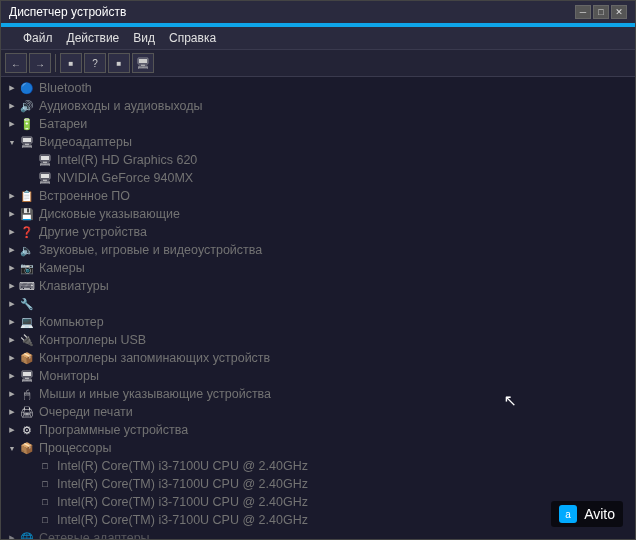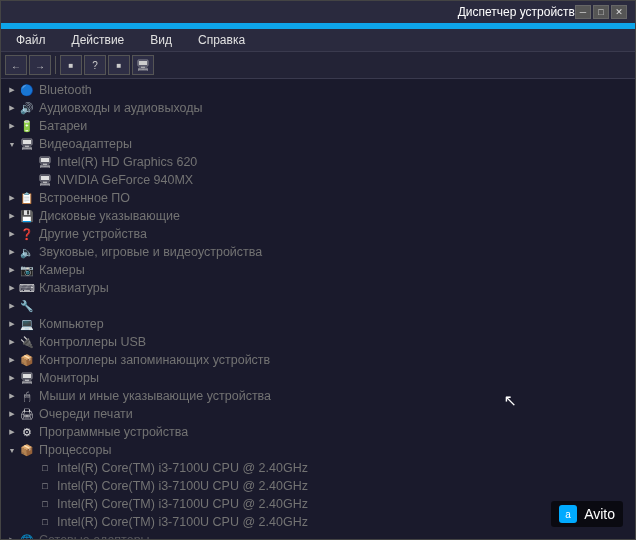--- a/index.html
+++ b/index.html
@@ -20,22 +20,22 @@
       display: flex;
       flex-direction: column;
       color: #e0e0e0;
     }
 
     .title-bar {
       background: #2a2a3e;
       padding: 4px 8px;
       display: flex;
       align-items: center;
-      justify-content: flex-end;
-      border-bottom: 6px solid #0ea5e9;
+      justify-content: space-between;
+      border-bottom: 4px solid #0ea5e9;
       min-height: 24px;
     }
 
     .title-bar-text {
       font-size: 12px;
       color: #ffffff;
     }
 
     .title-bar-buttons {
       display: flex;
@@ -51,22 +51,22 @@
       display: flex;
       align-items: center;
       justify-content: center;
       cursor: pointer;
       color: #ddd;
     }
 
     .menu-bar {
       background: #2a2a3e;
       display: flex;
-      gap: 14px;
-      padding: 2px 9px;
+      gap: 2px;
+      padding: 2px 16px;
       border-bottom: 1px solid #3a3a4e;
     }
 
     .menu-item {
       padding: 2px 6px;
       font-size: 12px;
       color: #e0e0e0;
       cursor: pointer;
     }
 

